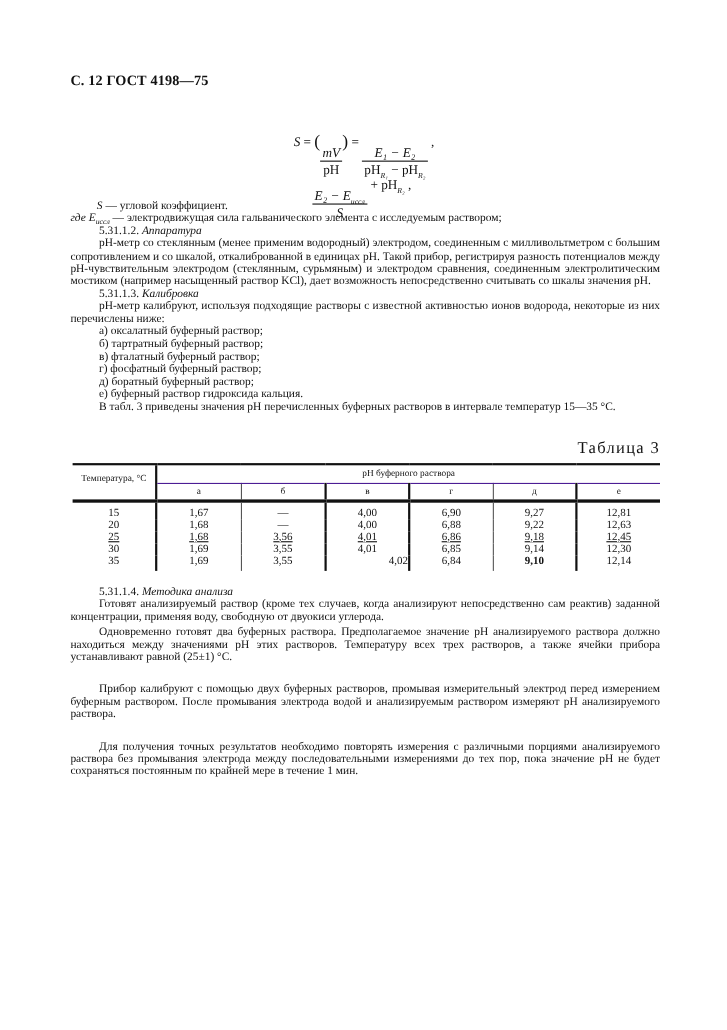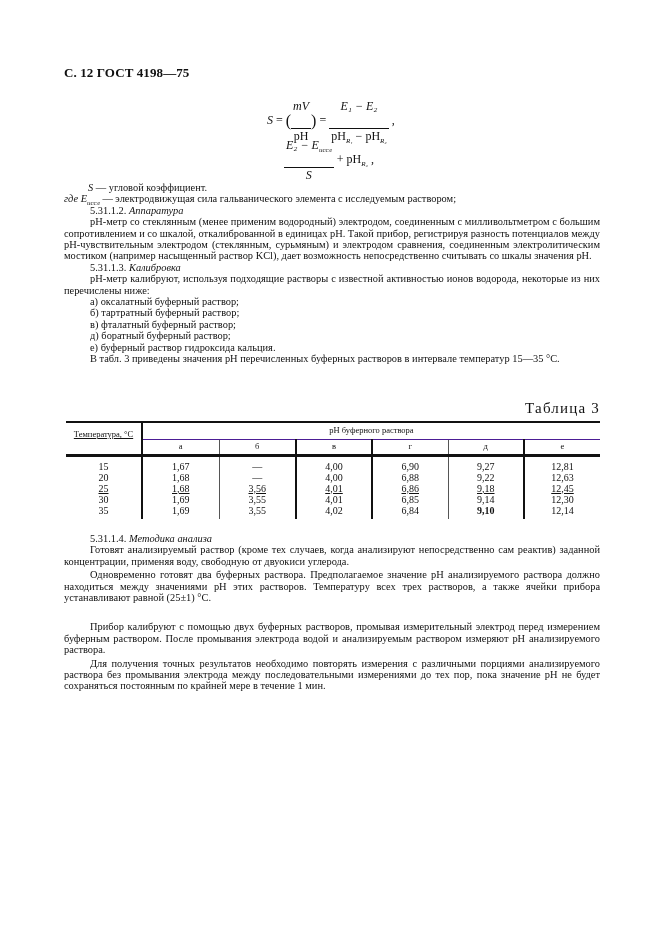--- a/index.html
+++ b/index.html
@@ -2,21 +2,21 @@
 <html><head>
 <meta charset="utf-8">
 <style>
   html, body { margin:0; padding:0; background:#ffffff; }
   body { width:661px; height:936px; position:relative; overflow:hidden;
          font-family:"Liberation Serif", serif; color:#111; font-size:10.4px; line-height:11.4px; }
   .abs { position:absolute; }
   .header { left:64px; top:67px; font-weight:bold; font-size:13px; letter-spacing:0.1px; }
   .formula { font-size:12px; line-height:12px; white-space:nowrap; }
   .frac { display:inline-block; vertical-align:middle; text-align:center; }
-  .frac .num { display:block; border-bottom:1px solid #111; padding:0 2px 16px; }
+  .frac .num { display:block; border-bottom:1px solid #111; padding:0 2px 1px;margin-top:33px; }
   .frac .den { display:block; padding:1px 2px 0; }
   .it { font-style:italic; }
   sub { font-size:7px; line-height:0; }
   .text { left:64px; width:536px; }
   .p { margin:0; text-align:justify; }
   .ind { text-indent:26px; }
   .ind2 { padding-left:26px; }
   .caption { right:61px; top:403px; letter-spacing:1.2px; font-size:15px; }
   table { position:absolute; left:66px; top:421px; width:534px; border-collapse:collapse; font-size:10px; line-height:11px; }
   table th { font-weight:normal; font-size:8.5px; text-align:center; }
@@ -57,40 +57,41 @@
   <p class="p"><span class="it">где E</span><sub class="it">иссл</sub><span> — электродвижущая сила гальванического элемента с исследуемым раствором;</span></p>
 
   <p class="p ind"><span>5.31.1.2.</span> <span class="it">Аппаратура</span></p>
   <p class="p ind">pH-метр со стеклянным (менее применим водородный) электродом, соединенным с милливольтметром с большим сопротивлением и со шкалой, откалиброванной в единицах pH. Такой прибор, регистрируя разность потенциалов между pH-чувствительным электродом (стеклянным, сурьмяным) и электродом сравнения, соединенным электролитическим мостиком (например насыщенный раствор KCl), дает возможность непосредственно считывать со шкалы значения pH.</p>
 
   <p class="p ind"><span>5.31.1.3.</span> <span class="it">Калибровка</span></p>
   <p class="p ind">pH-метр калибруют, используя подходящие растворы с известной активностью ионов водорода, некоторые из них перечислены ниже:</p>
   <p class="p ind2">а) оксалатный буферный раствор;</p>
   <p class="p ind2">б) тартратный буферный раствор;</p>
   <p class="p ind2">в) фталатный буферный раствор;</p>
+  <p class="p ind2">г) фосфатный буферный раствор;</p>
   <p class="p ind2">д) боратный буферный раствор;</p>
   <p class="p ind2">е) буферный раствор гидроксида кальция.</p>
   <p class="p ind">В табл. 3 приведены значения pH перечисленных буферных растворов в интервале температур 15—35 °С.</p>
 </div>
 
 <div class="abs caption">Таблица 3</div>
 
 <table>
   <colgroup>
     <col style="width:76px">
       <col style="width:77px">
       <col style="width:77px">
       <col style="width:76px">
       <col style="width:76px">
       <col style="width:76px">
       <col style="width:76px">
   </colgroup>
   <tbody>
       <tr class="thick-top" style="height:17px;">
-    <th rowspan="2" class="thick-top thick-bot" style="vertical-align:top; padding-top:6px; line-height:10px;text-decoration:underline;">Температура, °С</th>
+    <th rowspan="2" class="thick-top thick-bot" style="vertical-align:top; padding-top:6px; line-height:10px;">Температура, °С</th>
     <th colspan="6" class="vb thick-top" style="border-bottom:1px solid #4c1d95;">pH буферного раствора</th>
   </tr>
   <tr class="thick-bot" style="height:16px;">
     <th class="vb thick-bot">а</th>
     <th class="vt thick-bot">б</th>
     <th class="vb thick-bot">в</th>
     <th class="vb thick-bot">г</th>
     <th class="vt thick-bot">д</th>
     <th class="vb thick-bot">е</th>
   </tr>
@@ -127,27 +128,27 @@
     <td class="vt">3,55</td>
     <td class="vb">4,01</td>
     <td class="vb">6,85</td>
     <td class="vt">9,14</td>
     <td class="vb">12,30</td>
   </tr>
   <tr style="height:14px;">
     <td style="vertical-align:top;">35</td>
     <td class="vb" style="vertical-align:top;">1,69</td>
     <td class="vt" style="vertical-align:top;">3,55</td>
-    <td class="vb" style="vertical-align:top;">4,02</td>
+    <td class="vb" style="vertical-align:top;text-align:right;">4,02</td>
     <td class="vb" style="vertical-align:top;">6,84</td>
     <td class="vt" style="vertical-align:top;font-weight:bold;">9,10</td>
     <td class="vb" style="vertical-align:top;">12,14</td>
   </tr>
 </tbody>
   </table>
 
 <div class="abs text" style="top:533px;">
   <p class="p ind"><span>5.31.1.4.</span> <span class="it">Методика анализа</span></p>
   <p class="p ind" style="margin-bottom:2px;">Готовят анализируемый раствор (кроме тех случаев, когда анализируют непосредственно сам реактив) заданной концентрации, применяя воду, свободную от двуокиси углерода.</p>
   <p class="p ind" style="margin-bottom:18px;">Одновременно готовят два буферных раствора. Предполагаемое значение pH анализируемого раствора должно находиться между значениями pH этих растворов. Температуру всех трех растворов, а также ячейки прибора устанавливают равной (25±1) °С.</p>
-  <p class="p ind" style="margin-bottom:2px;font-family:Liberation Serif, serif;">Прибор калибруют с помощью двух буферных растворов, промывая измерительный электрод перед измерением буферным раствором. После промывания электрода водой и анализируемым раствором измеряют pH анализируемого раствора.</p>
+  <p class="p ind" style="margin-bottom:18px;font-family:Liberation Serif, serif;">Прибор калибруют с помощью двух буферных растворов, промывая измерительный электрод перед измерением буферным раствором. После промывания электрода водой и анализируемым раствором измеряют pH анализируемого раствора.</p>
   <p class="p ind">Для получения точных результатов необходимо повторять измерения с различными порциями анализируемого раствора без промывания электрода между последовательными измерениями до тех пор, пока значение pH не будет сохраняться постоянным по крайней мере в течение 1 мин.</p>
 </div>
 
 </body></html>

